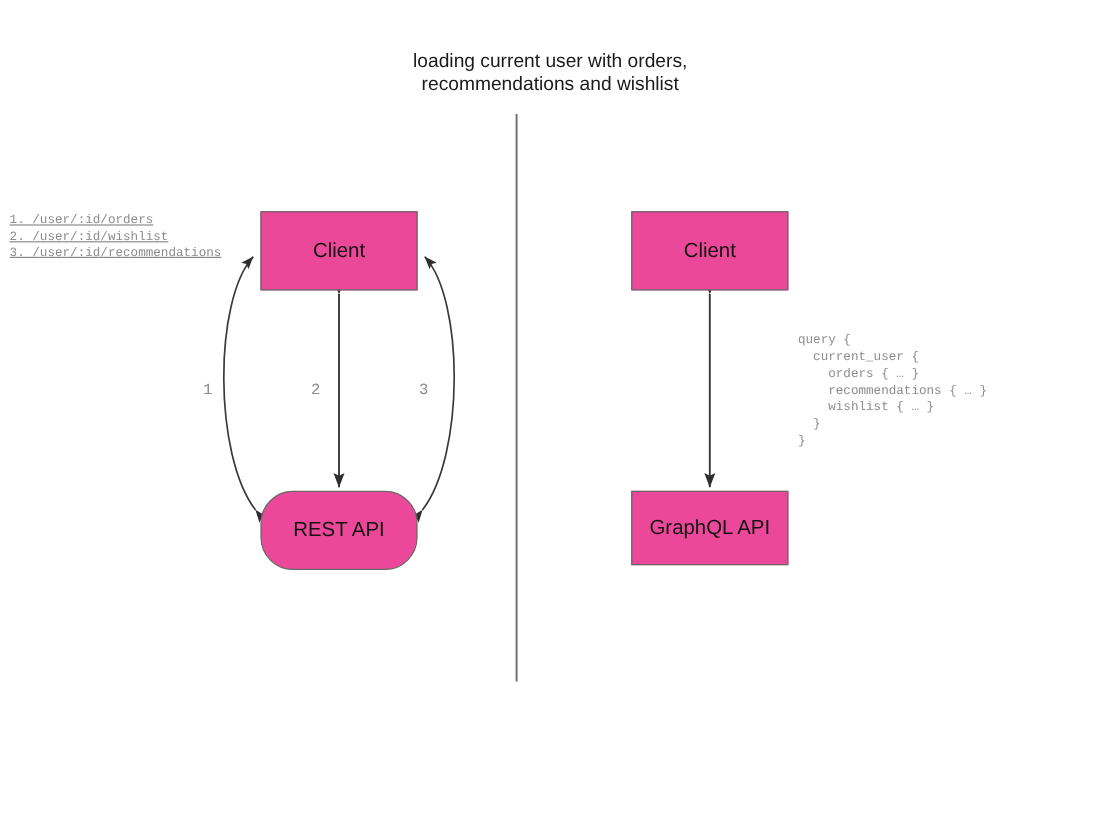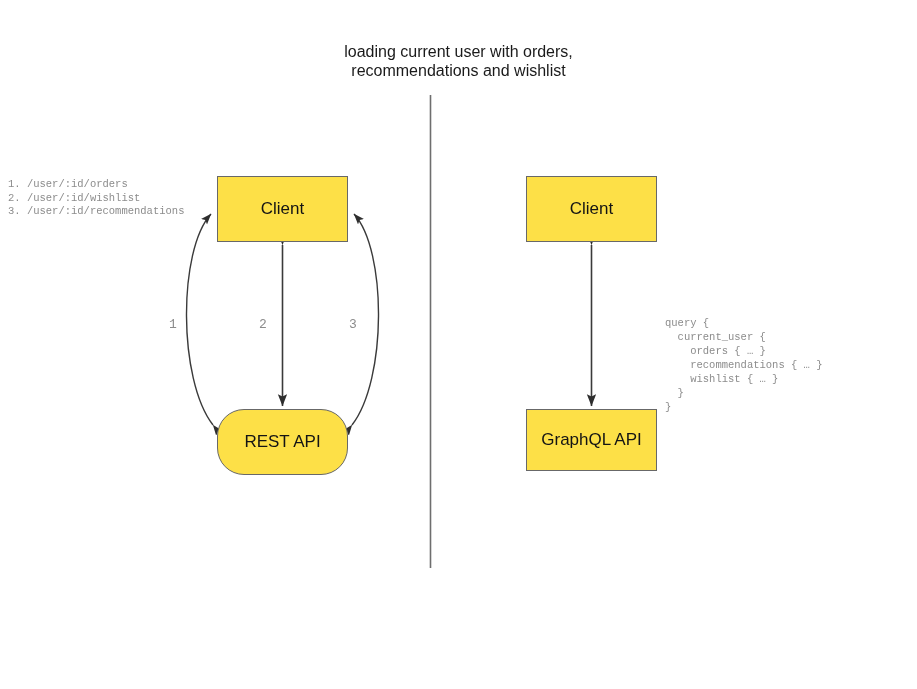--- a/index.html
+++ b/index.html
@@ -29,21 +29,21 @@
     text-align: center;
     font-size: 16px;
     line-height: 19px;
     color: #1a1a1a;
     white-space: pre-line;
     margin-top: 20px;
   }
   .node {
     position: absolute;
     box-sizing: border-box;
-    background: #fde047;
+    background: #ec4899;
     border: 1.5px solid #686868;
     display: flex;
     align-items: center;
     justify-content: center;
     font-size: 17px;
     color: #141414;
   }
   #node-client-rest  { left: 217px; top: 176px; width: 131px; height: 66px; }
   #node-rest-api     { left: 217px; top: 409px; width: 131px; height: 66px; border-radius: 27px; }
   #node-client-gql   { left: 526px; top: 176px; width: 131px; height: 66px; }
@@ -53,27 +53,27 @@
     position: absolute;
     font-family: "Liberation Mono", monospace;
     color: #8c8c8c;
     white-space: pre;
   }
   #rest-endpoints {
     left: 8px;
     top: 178px;
     font-size: 10.5px;
     line-height: 13.5px;
+    text-decoration: underline;
   }
   #graphql-query {
     left: 665px;
     top: 277px;
     font-size: 10.5px;
     line-height: 14px;
-    margin-top: 39px;
   }
   .edge-label {
     position: absolute;
     font-family: "Liberation Mono", monospace;
     font-size: 13px;
     color: #8c8c8c;
     text-align: center;
     width: 20px;
   }
   #edge-label-1 { left: 163px; top: 317px; }

